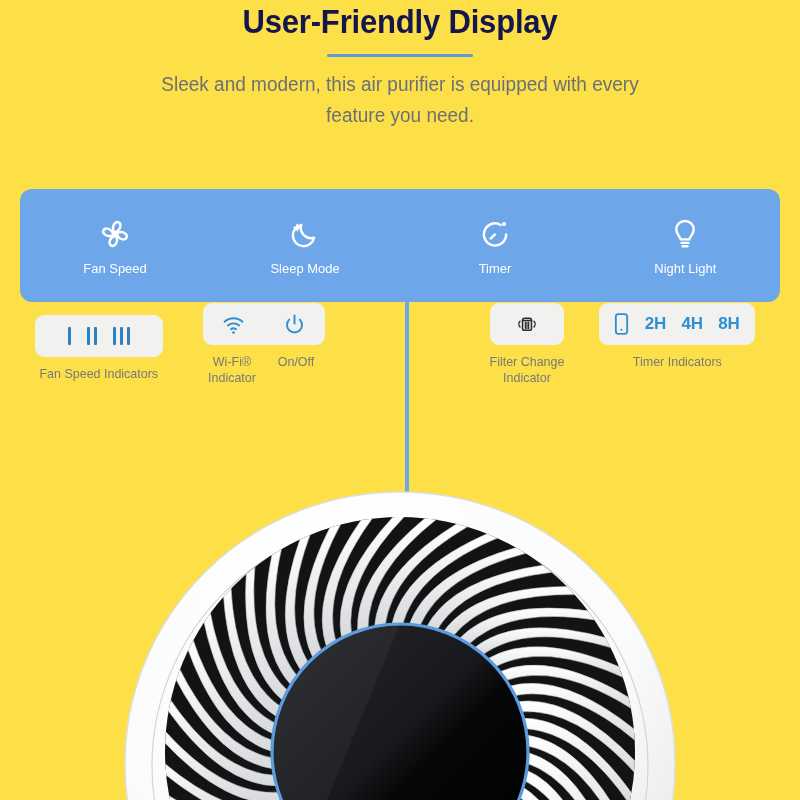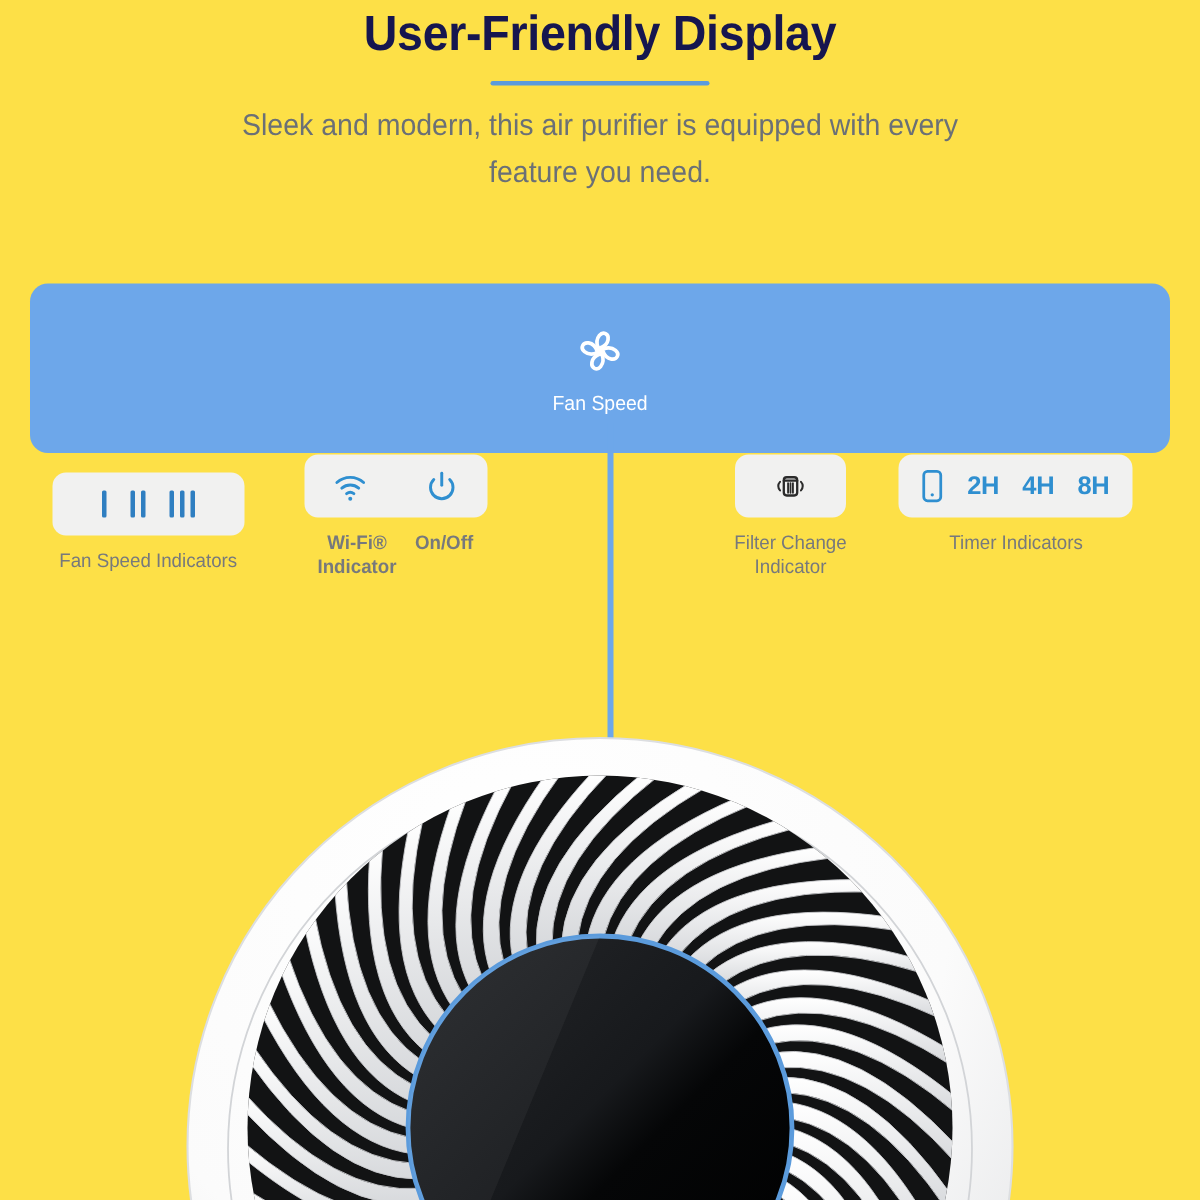--- a/index.html
+++ b/index.html
@@ -83,22 +83,45 @@
       <svg class="ficon" viewBox="0 0 48 48" fill="none" stroke="#fff" stroke-width="3.1" stroke-linecap="round" stroke-linejoin="round">
         <circle cx="24" cy="24" r="3.2" fill="#fff" stroke="none"></circle>
         <path d="M22.4 21.2c-1.4-3.4-1.1-7.6 1.1-10.3 3.2-3.9 8.1-1.2 7.3 3.5-.6 3.4-3.6 6.1-6.8 7.1"></path>
         <path d="M26.8 22.4c3.4-1.4 7.6-1.1 10.3 1.1 3.9 3.2 1.2 8.1-3.5 7.3-3.4-.6-6.1-3.6-7.1-6.8"></path>
         <path d="M25.6 26.8c1.4 3.4 1.1 7.6-1.1 10.3-3.2 3.9-8.1 1.2-7.3-3.5.6-3.4 3.6-6.1 6.8-7.1"></path>
         <path d="M21.2 25.6c-3.4 1.4-7.6 1.1-10.3-1.1-3.9-3.2-1.2-8.1 3.5-7.3 3.4.6 6.1 3.6 7.1 6.8"></path>
       </svg>
       <span class="flabel">Fan Speed</span>
     </div>
 
-
-
+    <div class="feature">
+      <svg class="ficon" viewBox="0 0 48 48" fill="none" stroke="#fff" stroke-width="3.1" stroke-linecap="round" stroke-linejoin="round">
+        <path d="M35.5 28.8A13.2 13.2 0 0 1 19.2 12.5a13.6 13.6 0 1 0 16.3 16.3z"></path>
+        <path d="M14.2 11.5l1.1 3.2 3.2 1.1-3.2 1.1-1.1 3.2-1.1-3.2-3.2-1.1 3.2-1.1z" fill="#fff" stroke-width="1.6"></path>
+      </svg>
+      <span class="flabel">Sleep Mode</span>
+    </div>
+
+    <div class="feature">
+      <svg class="ficon" viewBox="0 0 48 48" fill="none" stroke="#fff" stroke-width="3.1" stroke-linecap="round" stroke-linejoin="round">
+        <path d="M31.2 12.6A14 14 0 1 0 38 24.6"></path>
+        <circle cx="35.4" cy="11.4" r="2.6" fill="#fff" stroke="none"></circle>
+        <path d="M24 24.6l-5.4 5.1"></path>
+      </svg>
+      <span class="flabel">Timer</span>
+    </div>
+
+    <div class="feature">
+      <svg class="ficon" viewBox="0 0 48 48" fill="none" stroke="#fff" stroke-width="3.1" stroke-linecap="round" stroke-linejoin="round">
+        <path d="M24 7.5c-6.1 0-11 4.8-11 10.8 0 4.3 2.4 7.2 4 9.4.9 1.3 1.4 2 1.4 3.1h11.2c0-1.1.5-1.8 1.4-3.1 1.6-2.2 4-5.1 4-9.4 0-6-4.9-10.8-11-10.8z"></path>
+        <path d="M19.6 35.2h8.8"></path>
+        <path d="M21 39.6h6"></path>
+      </svg>
+      <span class="flabel">Night Light</span>
+    </div>
 
 
   </div>
 
   <div class="connector"></div>
 
   <div class="ind-row">
 
     <div class="ind-group" style="left:35px;top:12px;width:128px;">
       <div class="pill" style="width:128px;">
@@ -126,21 +149,21 @@
           <path d="M4.6 12.4a17 17 0 0 1 22.8 0"></path>
           <path d="M8.8 17.2a11.2 11.2 0 0 1 14.4 0"></path>
           <path d="M12.9 21.9a5.3 5.3 0 0 1 6.2 0"></path>
           <circle cx="16" cy="26.2" r="1.7" fill="#2f8fd0" stroke="none"></circle>
         </svg>
         <svg width="25" height="25" viewBox="0 0 32 32" fill="none" stroke="#2f8fd0" stroke-width="2.5" stroke-linecap="round">
           <path d="M9.2 9.8a9.6 9.6 0 1 0 13.6 0"></path>
           <path d="M16 4.4v10.4"></path>
         </svg>
       </div>
-      <div style="display:flex;width:122px;justify-content:flex-end;font-weight:bold;">
+      <div style="display:flex;width:122px;justify-content:space-between;">
         <div class="caption" style="width:58px">Wi-Fi®
 Indicator</div>
         <div class="caption" style="width:58px">On/Off</div>
       </div>
     </div>
 
     <div class="ind-group" style="left:490px;top:0;width:74px;">
       <div class="pill" style="width:74px;">
         <svg width="26" height="26" viewBox="0 0 32 32" fill="none" stroke="#2b2b2b" stroke-width="1.9" stroke-linecap="round">
           <rect x="10.5" y="8.8" width="11" height="15" rx="2.4"></rect>

